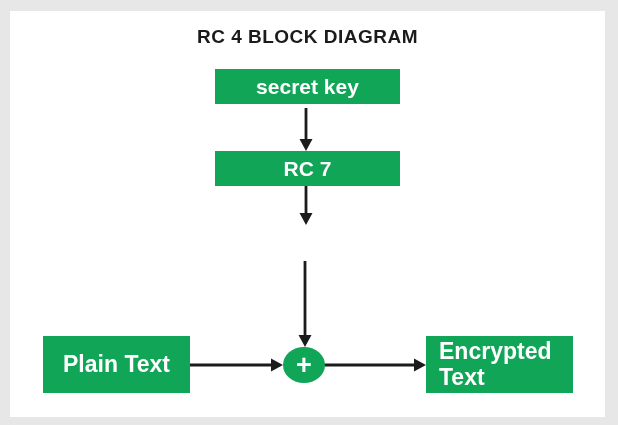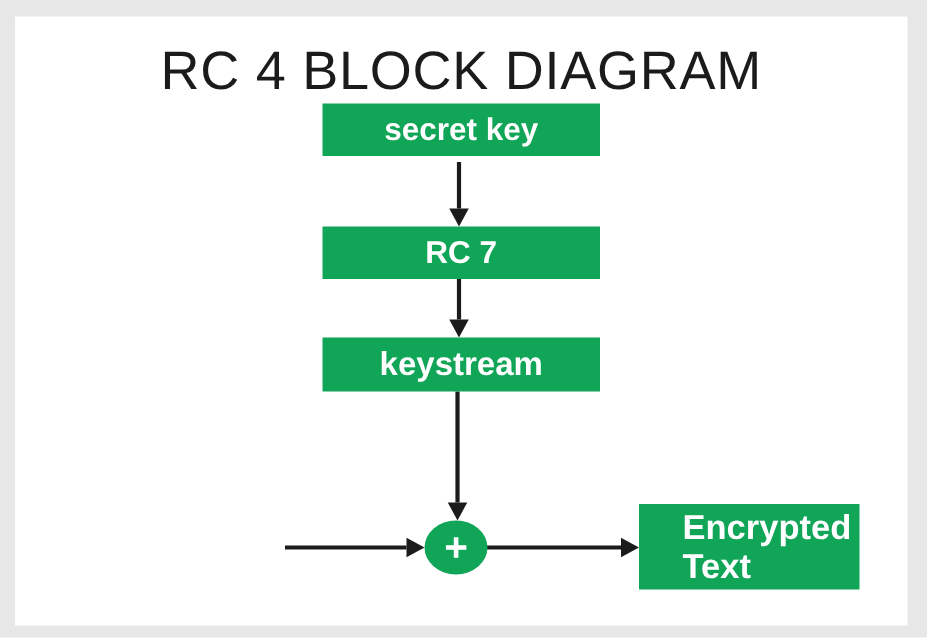--- a/index.html
+++ b/index.html
@@ -25,43 +25,43 @@
     position: absolute;
     left: 10px; top: 11px;
     width: 595px; height: 406px;
     background: var(--panel-bg);
   }
   .title {
     position: absolute;
     left: 10px; top: 26px;
     width: 595px;
     text-align: center;
-    font-size: 36px;
-    font-weight: normal;
+    font-size: 19px;
+    font-weight: bold;
     letter-spacing: 0.5px;
     color: var(--ink);
   }
   .node {
     position: absolute;
     background: var(--node-green);
     color: var(--node-text);
     font-weight: bold;
     display: flex;
     align-items: center;
     justify-content: center;
     line-height: 1.1;
   }
   .node-secret   { left: 215px; top: 69px;  width: 185px; height: 35px; font-size: 21px; }
   .node-rc4      { left: 215px; top: 151px; width: 185px; height: 35px; font-size: 21px; }
   .node-keystream{ left: 215px; top: 225px; width: 185px; height: 36px; font-size: 22px; }
   .node-plain    { left: 43px;  top: 336px; width: 147px; height: 57px; font-size: 23px; }
   .node-encrypted{
     left: 426px; top: 336px; width: 147px; height: 57px; font-size: 23px;
     justify-content: flex-start;
-    padding-left: 29px;
+    padding-left: 13px;
     text-align: left;
   }
   .wires {
     position: absolute;
     left: 0; top: 0;
     width: 618px; height: 425px;
     pointer-events: none;
   }
   .wires line    { stroke: var(--ink); stroke-width: 2.8px; }
   .wires polygon { fill: var(--ink); }
@@ -114,20 +114,20 @@
       <polygon points="414,358.5 414,371.5 426,365"></polygon>
     </g>
 
     <ellipse cx="304" cy="365" rx="21" ry="18"></ellipse>
   </svg>
 
   <div class="node node-secret">secret key</div>
 
   <div class="node node-rc4">RC 7</div>
 
-  <div class="node node-keystream">keystream</div>
 
+  <div class="node node-plain">Plain Text</div>
 
   <div class="node node-encrypted">Encrypted Text</div>
 
   <div class="xor-plus">+</div>
 
 </div>
 
 </body></html>

